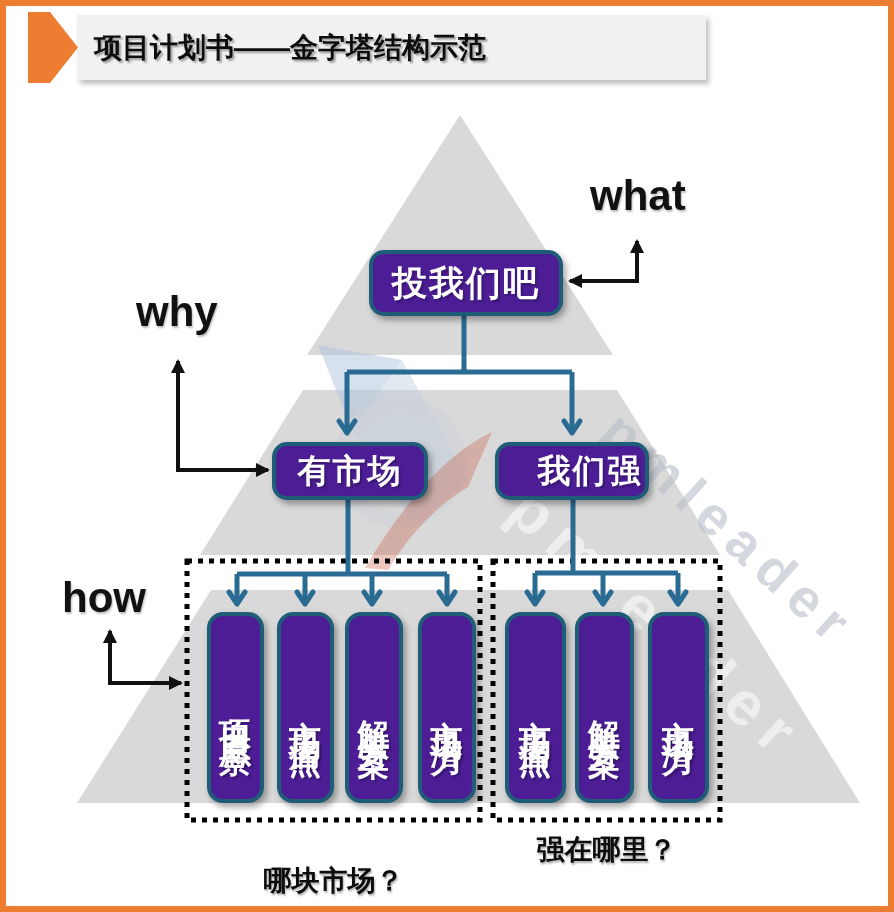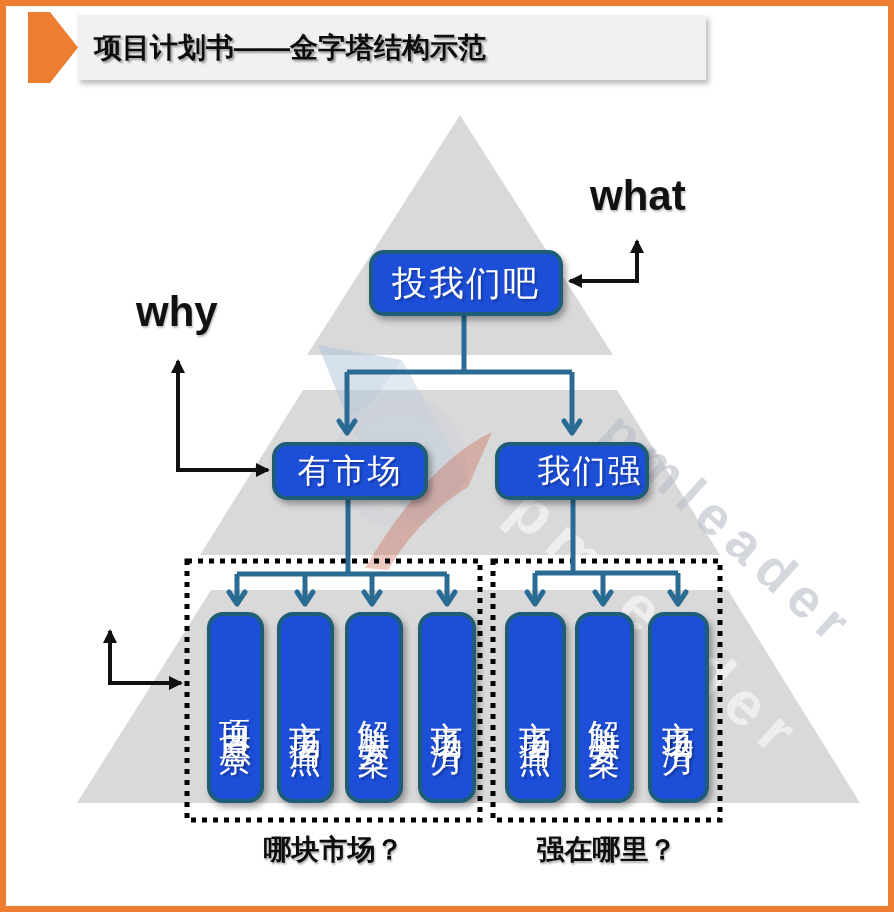--- a/index.html
+++ b/index.html
@@ -20,37 +20,37 @@
     clip-path:polygon(0 0,44% 0,100% 50%,44% 100%,0 100%);}
   
   #bg{left:0;top:0;z-index:1;}
   
   .qlabel{font-size:42px;font-weight:bold;color:#111;z-index:20;white-space:nowrap;
     text-shadow:1px 2px 2px rgba(0,0,0,0.25);}
   #label-what{left:590px;top:172px;}
   #label-why{left:136px;top:288px;}
   #label-how{left:62px;top:574px;}
   
-  .node{background:#1d4ed8;border:4px solid #1E5C78;border-radius:15px;color:#fff;
-    font-weight:normal;display:flex;align-items:center;justify-content:center;
+  .node{background:#4c1d95;border:4px solid #1E5C78;border-radius:15px;color:#fff;
+    font-weight:bold;display:flex;align-items:center;justify-content:center;
     box-shadow:3px 4px 6px rgba(0,0,0,0.35);z-index:10;box-sizing:border-box;
     text-shadow:2px 2px 2px rgba(0,0,0,0.25);}
   #node-top{left:369px;top:250px;width:194px;height:66px;font-size:35px;letter-spacing:2px;}
   #node-l2a{left:272px;top:442px;width:156px;height:58px;font-size:33px;letter-spacing:2px;}
   #node-l2b{left:495px;top:442px;width:154px;height:58px;font-size:33px;letter-spacing:2px;padding-left:36px;}
   .vnode{top:612px;height:191px;font-size:32px;border-radius:16px;
     writing-mode:vertical-rl;text-orientation:upright;letter-spacing:8px;
     padding-top:6px;}
   #vL1{left:207px;width:57px;} #vL2{left:277px;width:57px;}
   #vL3{left:345px;width:58px;} #vL4{left:418px;width:58px;}
   #vR1{left:505px;width:61px;} #vR2{left:575px;width:59px;} #vR3{left:648px;width:61px;}
   
   .caption{top:831px;font-size:28px;font-weight:bold;color:#0d0d0d;text-align:center;
     z-index:20;text-shadow:1px 2px 2px rgba(0,0,0,0.3);}
-  #caption-left{left:187px;width:293px;}
+  #caption-left{left:187px;width:293px;margin-top:31px;}
   #caption-right{left:493px;width:227px;}
 </style>
 </head>
 <body>
 
 <div id="canvas">
 
   <svg id="bg" class="abs" width="894" height="912" viewBox="0 0 894 912">
     <defs>
       <marker id="mTeal" markerUnits="userSpaceOnUse" markerWidth="22" markerHeight="22" refX="15" refY="11" orient="auto">
@@ -105,20 +105,21 @@
       <path d="M110,631 L110,683 L181,683" marker-start="url(#mBlack)" marker-end="url(#mBlack)"></path>
     </g>
   </svg>
 
   <div id="title-strip" class="abs"></div>
   <div id="title-arrow" class="abs"></div>
   <div id="title-text" class="abs">项目计划书——金字塔结构示范</div>
 
   <div id="label-what" class="abs qlabel">what</div>
   <div id="label-why" class="abs qlabel">why</div>
+  <div id="label-how" class="abs qlabel">how</div>
 
   <div id="node-top" class="abs node">投我们吧</div>
   <div id="node-l2a" class="abs node">有市场</div>
   <div id="node-l2b" class="abs node">我们强</div>
 
   <div id="vL1" class="abs node vnode">项目愿景</div>
   <div id="vL2" class="abs node vnode">市场痛点</div>
   <div id="vL3" class="abs node vnode">解决方案</div>
   <div id="vL4" class="abs node vnode">市场潜力</div>
 

